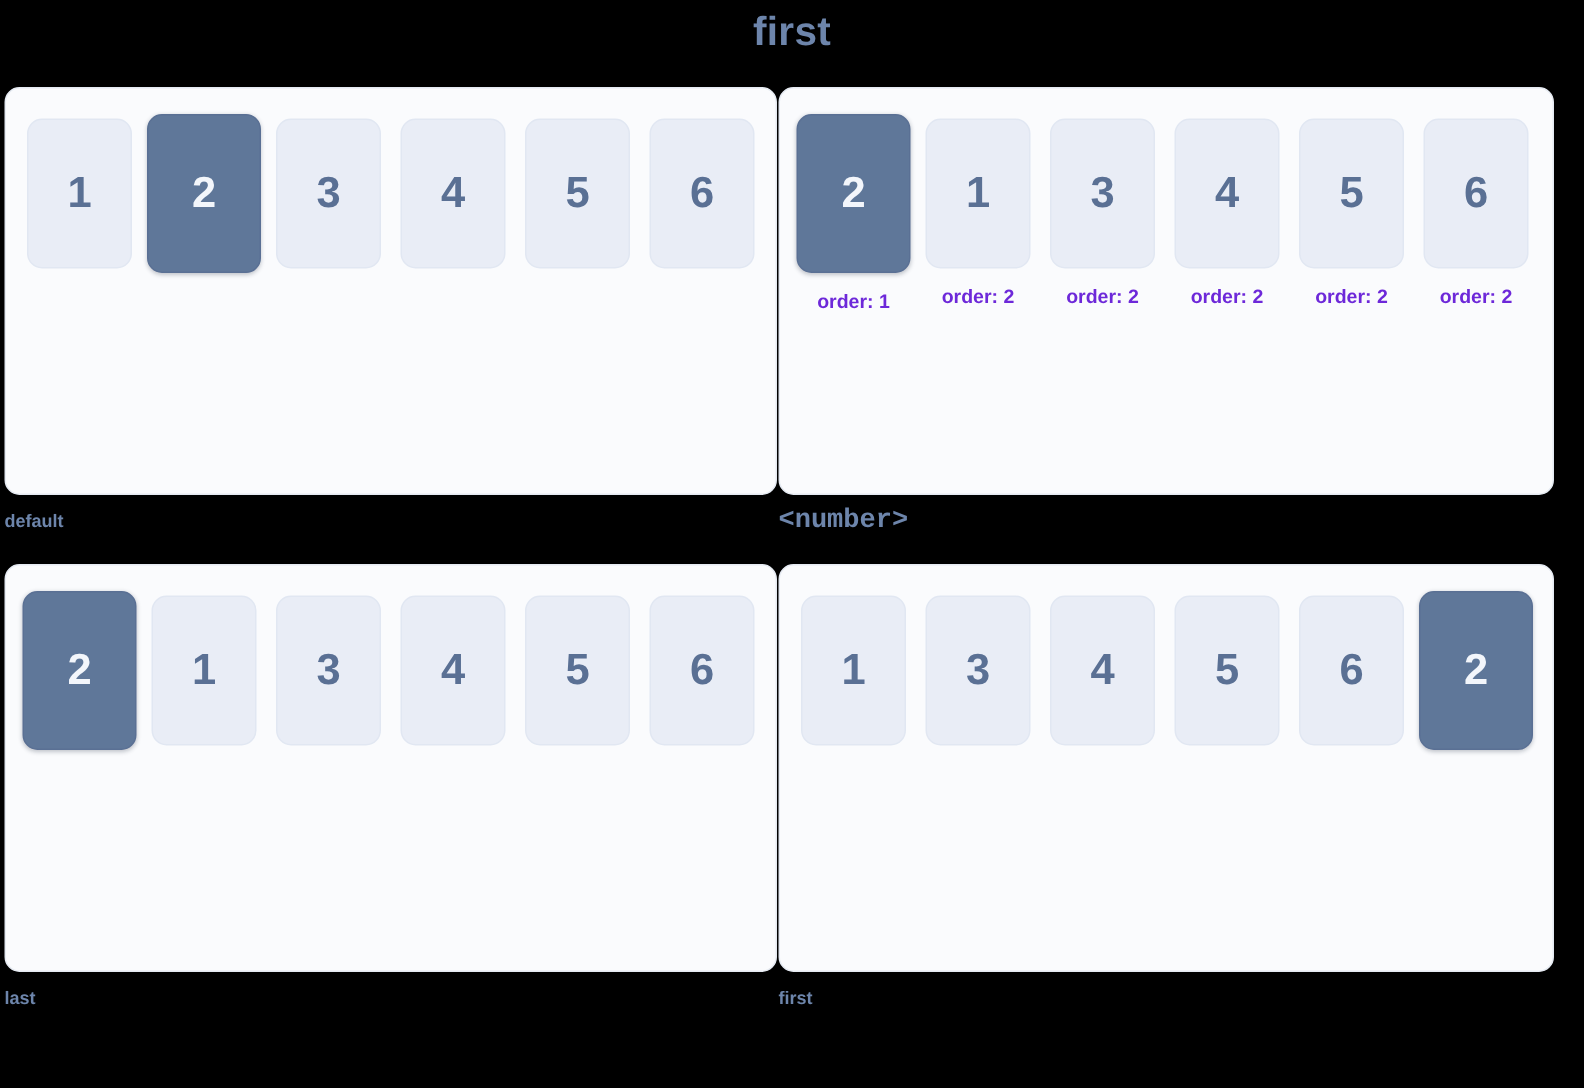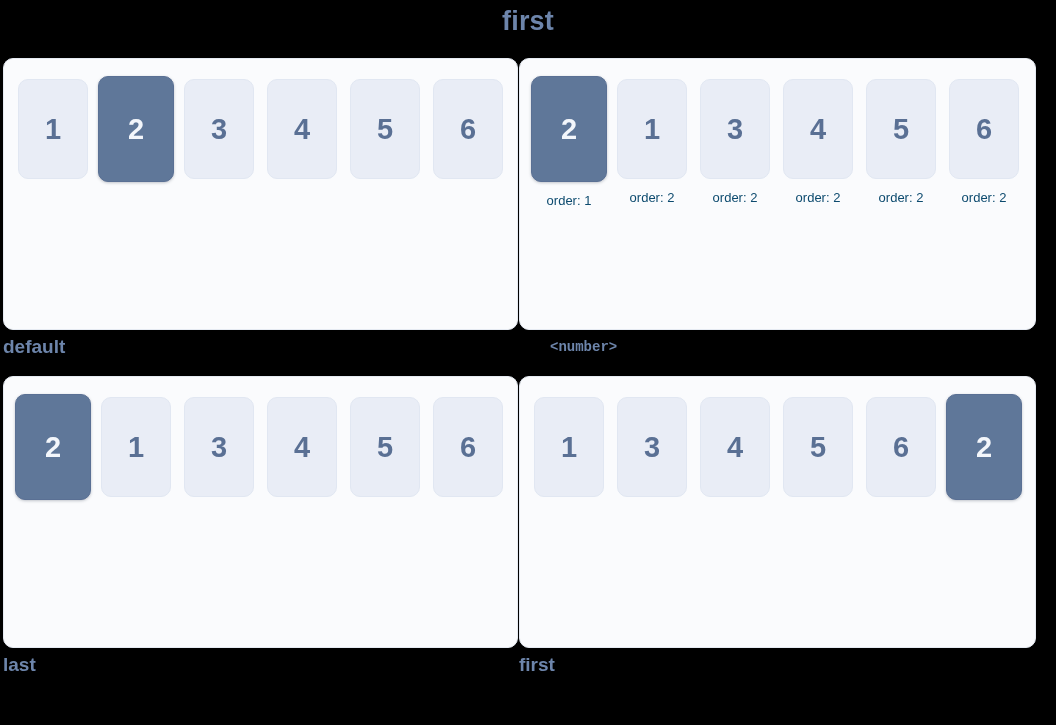--- a/index.html
+++ b/index.html
@@ -100,37 +100,36 @@
     border: 1px solid #5a7094;
     color: #f3f6fb;
     box-shadow: 0 1px 3px rgba(20,30,50,0.25);
   }
 
   .item-wrap.has-active { width: 70px; }
 
   .order-label {
     margin-top: 11px;
     font-size: 13px;
-    font-weight: normal;
-    color: #0c4a6e;
+    font-weight: bold;
+    color: #6d28d9;
     white-space: nowrap;
     line-height: 16px;
   }
 
   .panel-caption {
     margin-top: 8px;
-    font-size: 19px;
+    font-size: 12px;
     font-weight: bold;
     color: #6d85ab;
     line-height: 18px;
   }
   .panel-caption.mono {
     font-family: "Liberation Mono", "DejaVu Sans Mono", monospace;
-    font-size: 14px;
-    margin-left: 31px;
+    font-size: 18px;
   }
 </style>
 </head>
 <body>
 
 <div class="page-title">first</div>
 
 <div class="grid">
   <div class="row">
     <div class="cell left">

